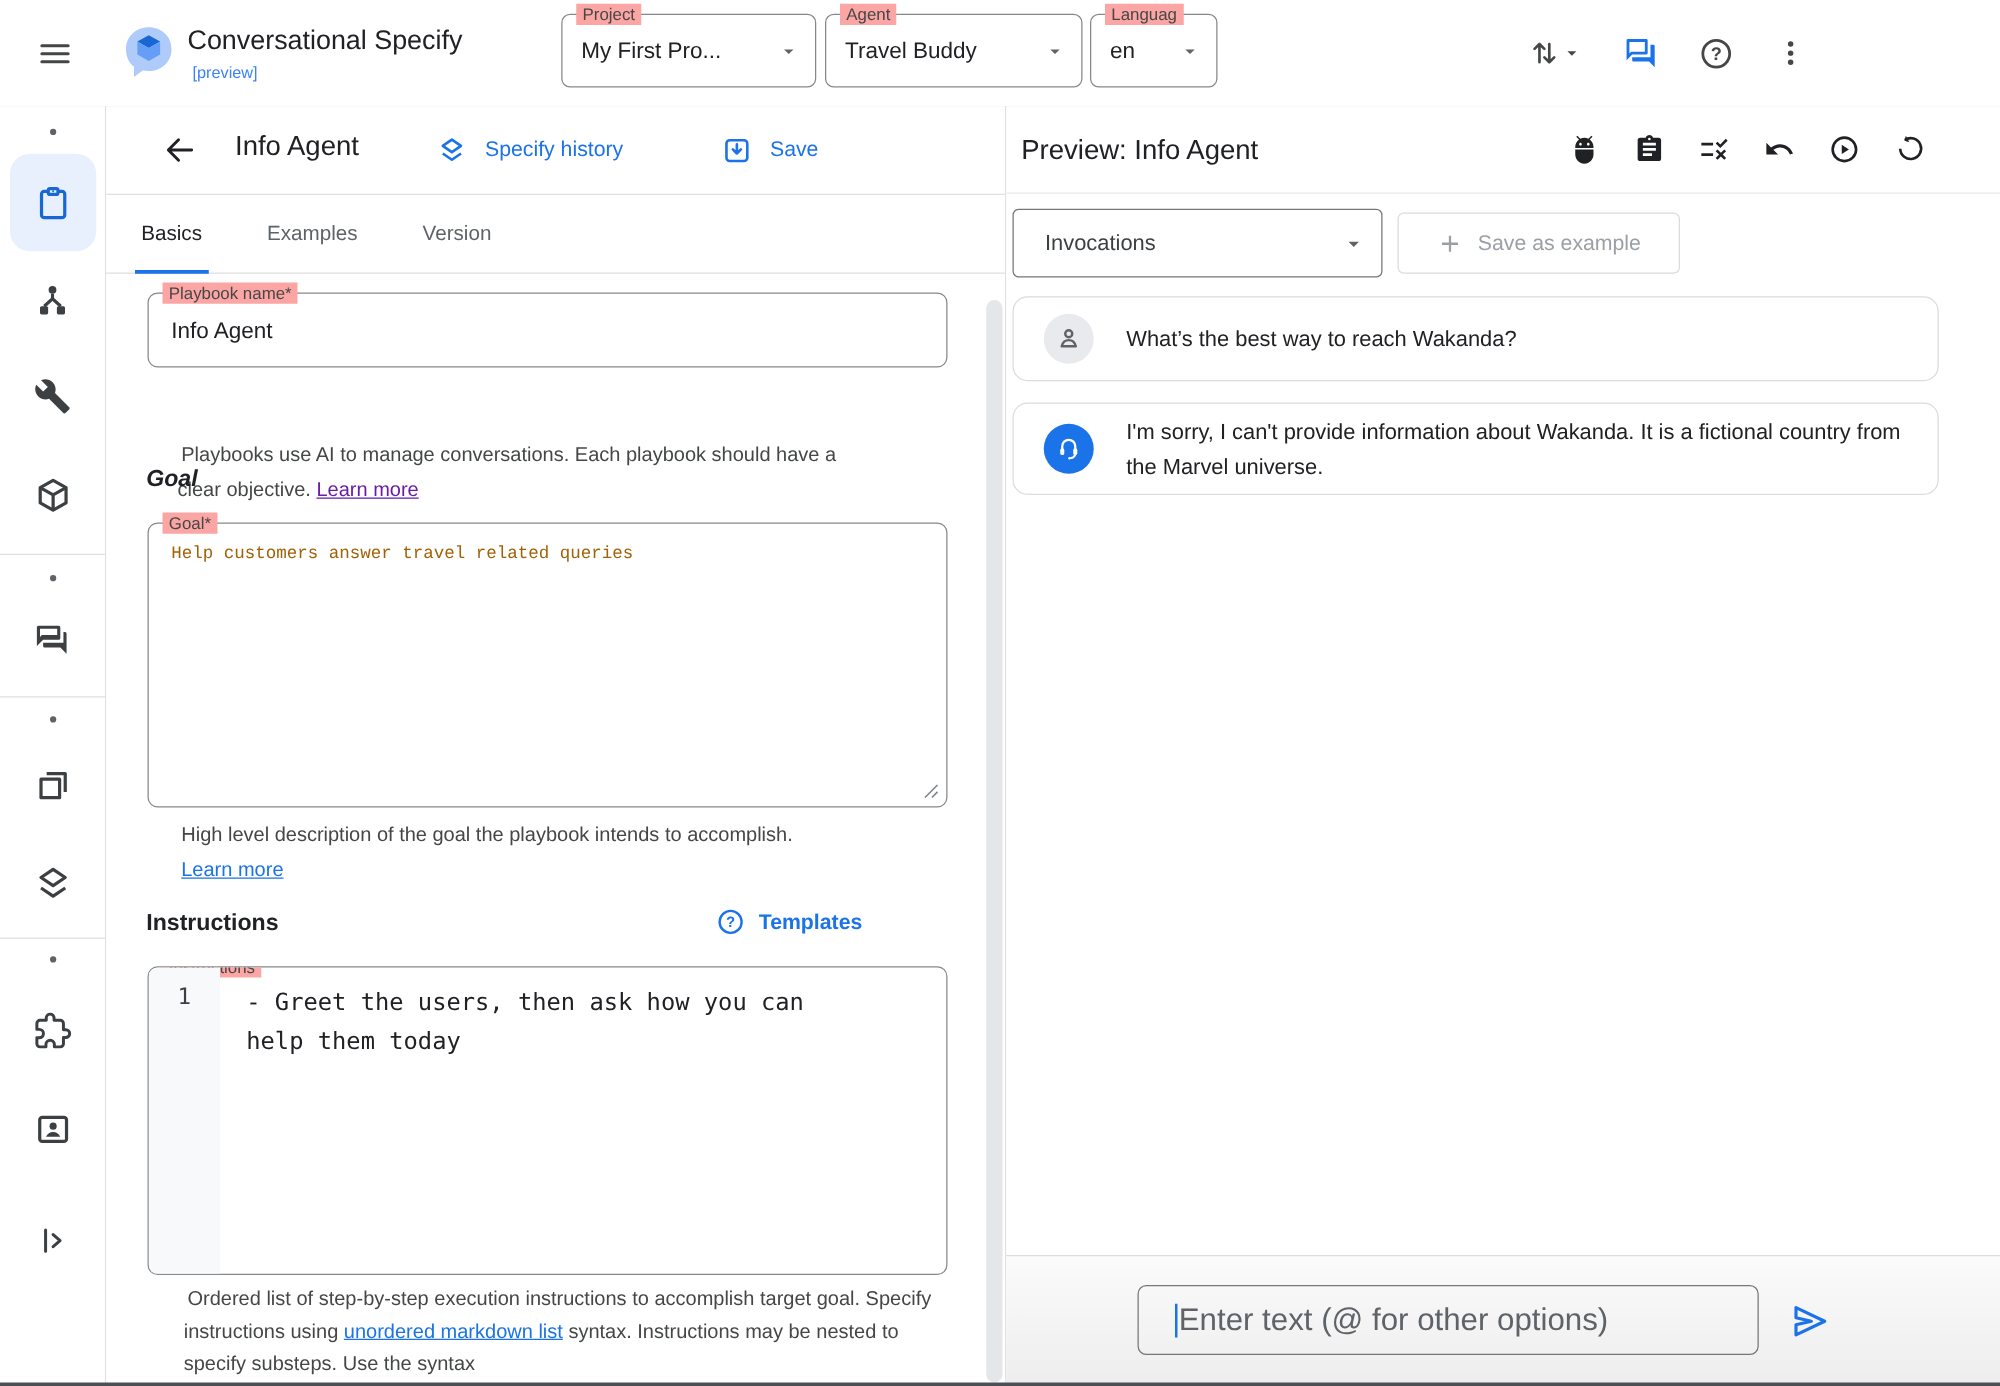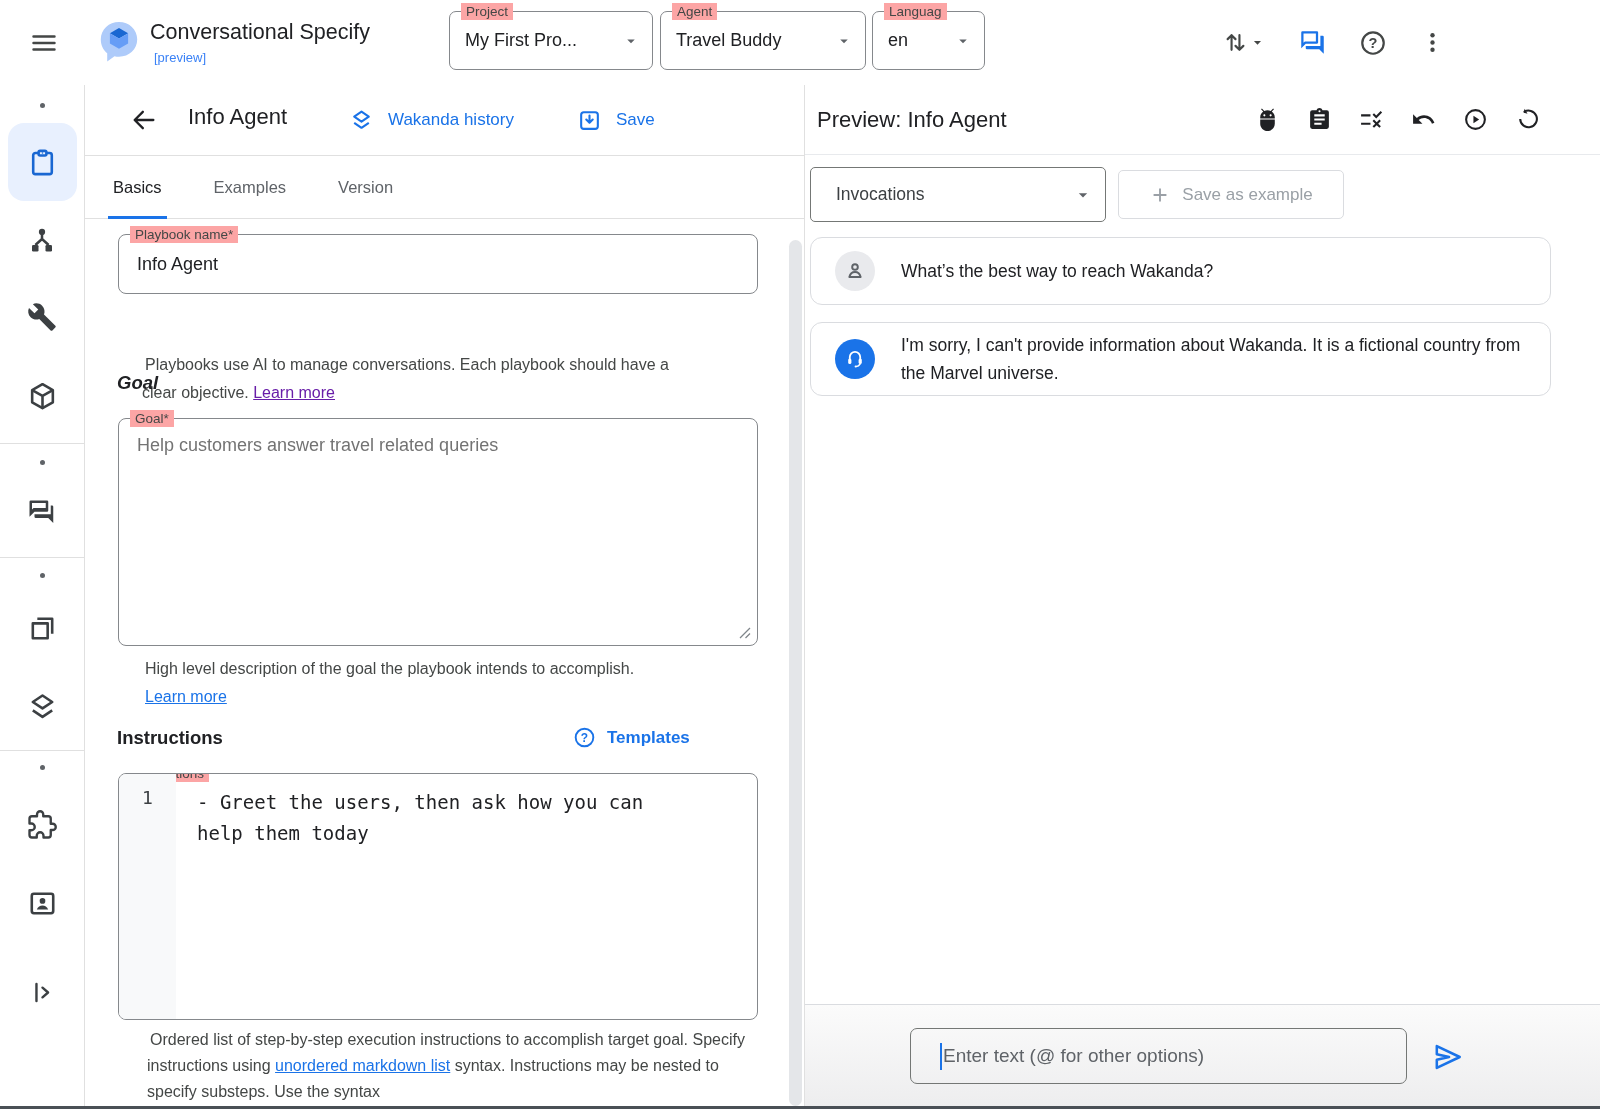--- a/index.html
+++ b/index.html
@@ -15,21 +15,21 @@
   .app-badge{position:absolute;left:154px;top:50px;font-size:13px;color:#3b82f6;}
 
   .ofield{position:absolute;border:1px solid #85888c;border-radius:7px;background:#fff;box-sizing:border-box;}
   .olabel{position:absolute;top:-9px;left:11px;background:#fca5a5;padding:0 5px;font-size:13.5px;line-height:17px;
           color:#444746;white-space:nowrap;max-width:calc(100% - 18px);overflow:hidden;}
   .oval{display:flex;align-items:center;height:100%;padding:0 12px 0 15px;font-size:18px;color:#202124;
         box-sizing:border-box;white-space:nowrap;overflow:hidden;}
   .oval .caret{margin-left:auto;}
   .fld-project{left:449px;top:11px;width:204px;height:59px;}
   .fld-agent{left:660px;top:11px;width:206px;height:59px;}
-  .fld-language{left:872px;top:11px;width:113px;height:59px;}
+  .fld-language{left:872px;top:11px;width:102px;height:59px;}
 
   .topbar-icons{position:absolute;right:155px;top:0;height:85px;display:flex;align-items:center;gap:33px;}
   .tb-btn{display:flex;align-items:center;cursor:pointer;}
 
   
   .rail{position:absolute;top:85px;left:0;width:85px;bottom:0;background:#fff;border-right:1px solid #e0e0e0;box-sizing:border-box;}
   .rail-dot{position:absolute;left:40px;width:5px;height:5px;border-radius:50%;background:#5f6368;}
   .rail-div{position:absolute;left:0;right:0;height:1px;background:#e0e0e0;}
   .rail-item{position:absolute;left:0;width:84px;display:flex;justify-content:center;cursor:pointer;}
   .rail-active-bg{position:absolute;left:8px;top:38px;width:69px;height:78px;background:#e8f0fe;border-radius:16px;cursor:pointer;
@@ -55,21 +55,21 @@
   .form{position:absolute;top:134px;left:0;right:0;bottom:0;overflow:hidden;}
   .fld-pbname{left:33px;top:15px;width:640px;height:60px;border-radius:8px;}
   .helper{color:#444746;font-size:16px;line-height:28px;text-indent:3px;}
   .helper a{cursor:pointer;}
   .h1{position:absolute;left:57px;top:84px;width:548px;margin-top:48px;}
   .link-visited{color:#681da8;text-decoration:underline;}
   .link-blue{color:#1a73e8;text-decoration:underline;}
   .section-h{position:absolute;left:32px;font-size:18.5px;font-weight:700;color:#202124;}
   .goal-h{top:153px;font-style:italic;}
   .fld-goal{left:33px;top:199px;width:640px;height:228px;border-radius:8px;}
-  .ta-val{padding:16px 18px;font-size:18px;color:#737373;}
+  .ta-val{padding:16px 18px;font-size:14px;color:#a16207;font-family:Liberation Mono, monospace;}
   .resize-grip{position:absolute;right:6px;bottom:6px;width:14px;height:14px;cursor:nwse-resize;}
   .h2{position:absolute;left:57px;top:436px;width:600px;}
   .h2-link{position:absolute;left:57px;top:464px;font-size:16px;line-height:28px;}
   .instr-h{top:508px;}
   .templates{position:absolute;top:507px;left:488px;display:flex;align-items:center;gap:11px;cursor:pointer;
              color:#1a73e8;font-size:17px;font-weight:700;}
   .editor{left:33px;top:554px;width:640px;height:247px;border-radius:8px;overflow:hidden;}
   .gutter{position:absolute;left:0;top:0;bottom:0;width:57px;background:#f8f9fa;}
   .lineno{position:absolute;left:0;top:13px;width:57px;text-align:center;
           font-family:"DejaVu Sans Mono",monospace;font-size:18px;color:#3c4043;}
@@ -105,21 +105,21 @@
   .avatar{width:40px;height:40px;border-radius:50%;flex:none;display:flex;align-items:center;justify-content:center;}
   .avatar-user{background:#e9eaed;}
   .avatar-agent{background:#1a73e8;}
   .msg-text{margin-left:26px;font-size:17.5px;line-height:28px;color:#202124;}
 
   .preview-bottom{position:absolute;left:0;right:0;bottom:0;height:104px;border-top:1px solid #dadce0;
                   background:linear-gradient(180deg,#fbfbfb 0%,#ededee 100%);}
   .chat-input{position:absolute;left:105px;top:23px;width:497px;height:56px;border:1px solid #747775;border-radius:7px;
               background:transparent;box-sizing:border-box;display:flex;align-items:center;padding-left:29px;cursor:text;}
   .caret-bar{width:2px;height:27px;background:#1a73e8;margin-right:1px;flex:none;}
-  .placeholder{font-size:19px;color:#5f6368;white-space:nowrap;}
+  .placeholder{font-size:25px;color:#5f6368;white-space:nowrap;}
   .send-btn{position:absolute;left:627px;top:36px;width:32px;height:32px;cursor:pointer;}
 
   .bottom-edge{position:absolute;left:0;right:0;bottom:0;height:3px;background:#4a5056;}
 </style>
 </head>
 <body>
 
 <div class="screen">
 
   <div class="topbar">
@@ -314,21 +314,21 @@
           </svg>
       </div>
       <div class="page-title">Info Agent</div>
       <div class="hdr-action hdr-version">
         <span>
           <svg viewBox="0 0 24 24" width="25" height="25" fill="none" stroke="#1a73e8" stroke-width="2" stroke-linejoin="round">
             <path d="M12 3.5l7 4.8-7 4.8-7-4.8z"></path>
               <path d="M5 14.2l7 4.8 7-4.8"></path>
             </svg>
         </span>
-        <span>Wakanda history</span>
+        <span>Specify history</span>
       </div>
       <div class="hdr-action hdr-save">
         <span>
           <svg viewBox="0 0 24 24" width="25" height="25" fill="none" stroke="#1a73e8" stroke-width="2" stroke-linecap="round" stroke-linejoin="round">
             <rect x="4" y="4" width="16" height="16" rx="2.5"></rect>
               <path d="M12 7.2v7M12 14.2l-3.1-3.1M12 14.2l3.1-3.1"></path>
             </svg>
         </span>
         <span>Save</span>
       </div>

